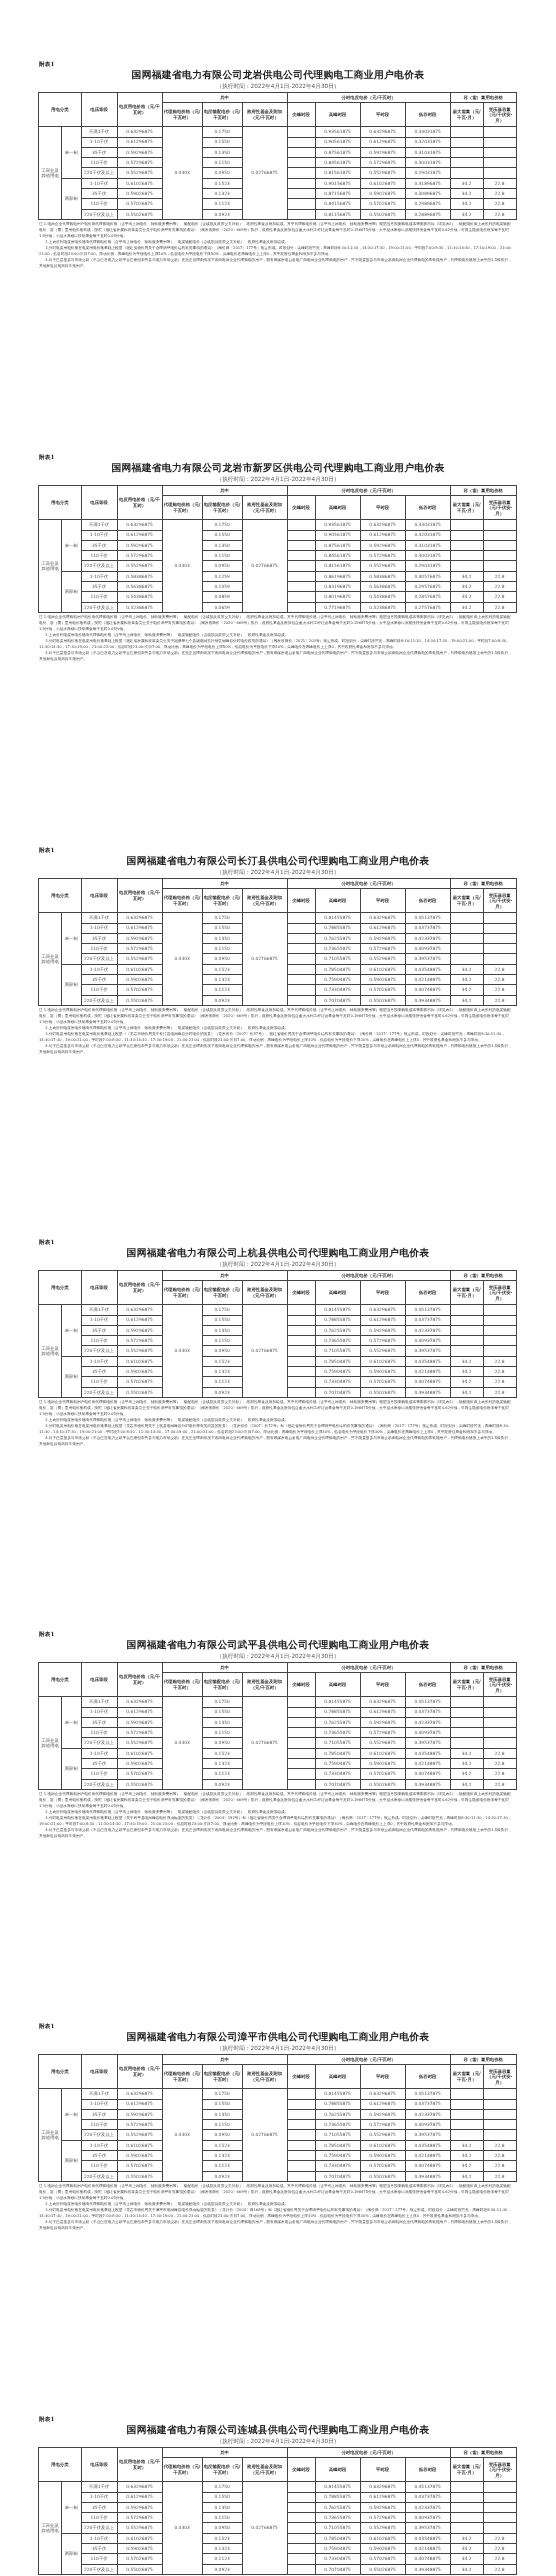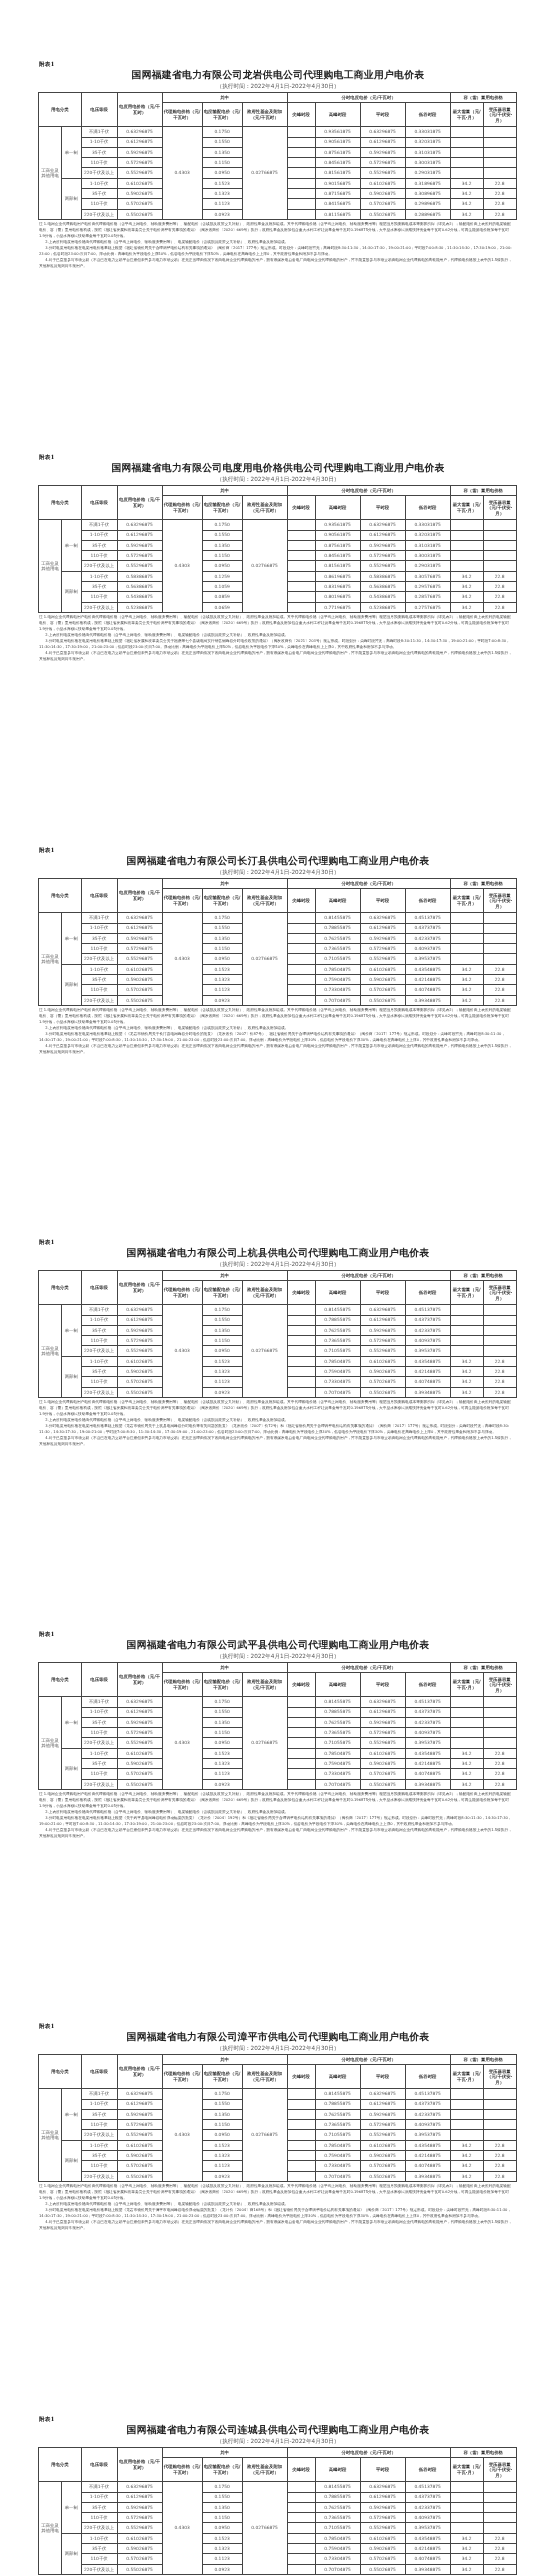--- a/index.html
+++ b/index.html
@@ -181,21 +181,21 @@
       <p>注 1.电网企业代理购电用户电价由代理购电价格（含平均上网电价、辅助服务费用等）、输配电价（含线损及政策交叉补贴）、政府性基金及附加组成。其中代理购电价格（含平均上网电价、辅助服务费用等）根据当月预测购电成本等测算所得（详见表2）；输配电价由上表所列的电度输配电价、容（需）量用电价格构成，按照《福建省发展和改革委员会关于电价调整有关事项的通知》（闽发改商价〔2020〕669号）执行；政府性基金及附加包含重大水利工程建设基金每千瓦时0.196875分钱，大中型水库移民后期扶持资金每千瓦时0.62分钱，可再生能源电价附加每千瓦时1.9分钱，小型水库移民扶助基金每千瓦时0.05分钱。</p>
       <p class="ind">2.上表所列电度用电价格由代理购电价格（含平均上网电价、辅助服务费用等）、电度输配电价（含线损及政策交叉补贴）、政府性基金及附加组成。</p>
       <p class="ind">3.分时电度用电价格在电度用电价格基础上根据《福建省物价局关于合理调整电价结构有关事项的通知》（闽价商〔2017〕177号）规定形成。时段划分：尖峰时段暂无；高峰时段8:30-11:30，14:30-17:30，19:00-21:00；平时段7:00-8:30，11:30-14:30，17:30-19:00，21:00-23:00；低谷时段23:00-次日7:00。浮动比例：高峰电价为平段电价上浮50%，低谷电价为平段电价下浮50%，尖峰电价在高峰电价上上浮0，其中政府性基金和附加不参与浮动。</p>
       <p class="ind">4.对于已直接参与市场交易（不含已在电力交易平台注册但未曾参与电力市场交易）在无正当理由情况下改由电网企业代理购电的用户，拥有燃煤发电自备电厂由电网企业代理购电的用户，暂不能直接参与市场交易由电网企业代理购电的高耗能用户，代理购电价格按上表中的1.5倍执行，其他标准及规则同常规用户。</p>
     </div>
   </div>
 
   <div class="page" style="top: 454px;">
     <div class="annex-label">附表1</div>
     <div class="doc-title">
-      <span>国网福建省电力有限公司</span><span>电度用电价格</span><span>供电公司代理购电工商业用户电价表</span>
+      <span>国网福建省电力有限公司</span><span>龙岩市新罗区</span><span>供电公司代理购电工商业用户电价表</span>
     </div>
     <div class="doc-sub">（执行时间：2022年4月1日-2022年4月30日）</div>
     <table class="t1">
       <colgroup>
         <col style="width:23px">
           <col style="width:19.6px">
           <col style="width:36px">
           <col style="width:45px">
         <col style="width:40px">
           <col style="width:40px">

